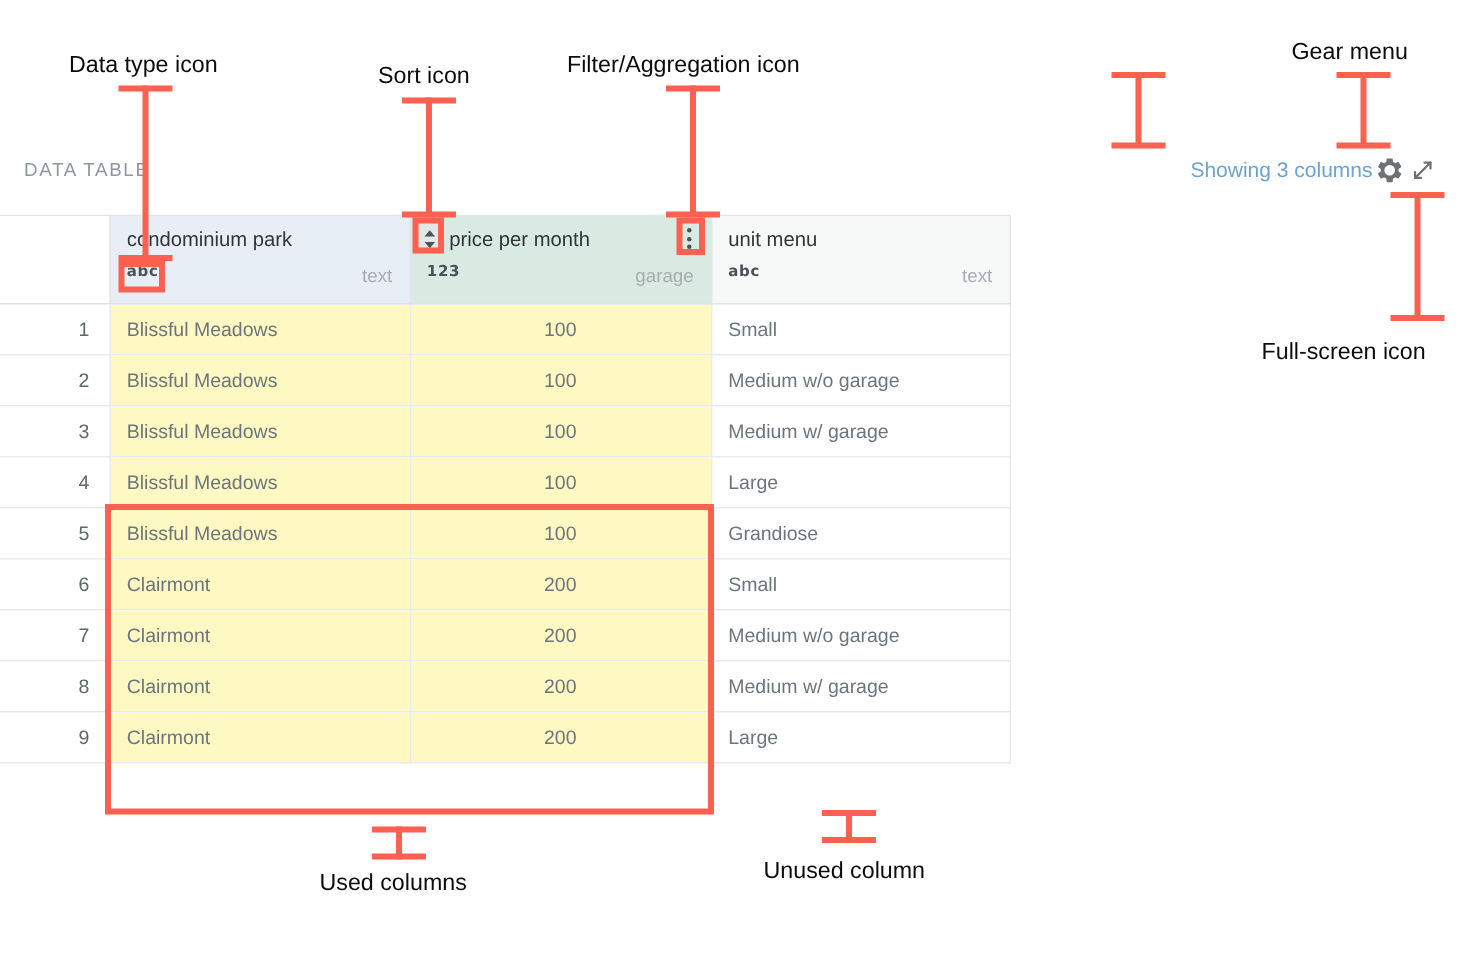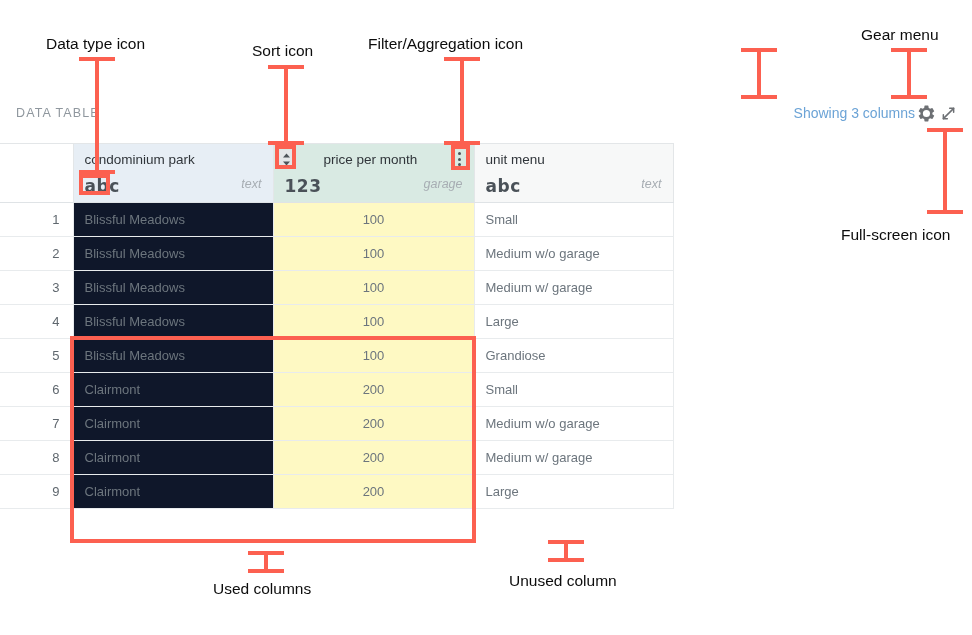--- a/index.html
+++ b/index.html
@@ -98,31 +98,31 @@
   th.h-name  { background: #e7eef5; }
   th.h-price { background: #d9eae3; }
   th.h-unit  { background: #f7f8f8; }
 
   .hdr-inner { position: relative; height: 58px; padding: 0 11px; }
   .hdr-title {
     position: absolute; left: 11px; top: 8px;
     font-size: 13.5px; color: #30353a;
     white-space: nowrap; overflow: hidden;
   }
-  .hdr-title.indent { left: 26px; margin-left: 24px; }
+  .hdr-title.indent { left: 26px; }
   .hdr-type-icon {
     position: absolute; left: 11px; top: 32px;
-    font-size: 17px; font-weight: 700;
+    font-size: 10px; font-weight: 700;
     color: #4a5158;
     font-family: "DejaVu Sans", sans-serif;
     letter-spacing: .5px;
   }
   .hdr-type-label {
     position: absolute; right: 11px; top: 33px;
-    font-size: 12.5px; color: #a7adb3; font-style: italic;
+    font-size: 12.5px; color: #a7adb3;
   }
 
   
   .sort-icon {
     position: absolute; left: 5px; top: 6px;
     width: 16px; height: 19px;
     background: #e4e6e8;
     border-radius: 2px;
     display: flex; align-items: center; justify-content: center;
     color: #4d5359;
@@ -143,21 +143,21 @@
     height: 34px;
     padding: 0 11px;
     border-bottom: 1px solid #e8ebed;
     border-right: 1px solid #e8ebed;
     color: #6c757d;
     font-size: 13px;
     white-space: nowrap;
     overflow: hidden;
   }
   td.c-num   { text-align: right; color: #5f676e; background: #ffffff; padding-right: 13px; }
-  td.c-name  { background: #0f172a; }
+  td.c-name  { background: #fef9c3; }
   td.c-price { background: #fef9c3; text-align: center; }
   td.c-unit  { background: #ffffff; }
   tbody tr td:last-child { border-right: 1px solid #e8ebed; }
 </style>
 </head>
 <body>
 
 <div id="stage">
 
   <div id="panel">
@@ -297,21 +297,21 @@
   <div class="ann-bar" style="left:95px; top:57px; height:114px;"></div>
   <div class="ann-cap" style="left:79px; top:170px; width:36px;"></div>
   <div class="ann-box" style="left:79px; top:174px; width:31px; height:21px;"></div>
 
   <div class="ann-label" style="left:252px; top:42px;">Sort icon</div>
   <div class="ann-cap" style="left:268px; top:65px; width:36px;"></div>
   <div class="ann-bar" style="left:284px; top:65px; height:78px;"></div>
   <div class="ann-cap" style="left:268px; top:141px; width:36px;"></div>
   <div class="ann-box" style="left:275px; top:145px; width:21px; height:24px;"></div>
 
-  <div class="ann-label" style="left:368px; top:35px;">Filter/Aggregation icon</div>
+  <div class="ann-label" style="left:378px; top:35px;">Filter/Aggregation icon</div>
   <div class="ann-cap" style="left:444px; top:57px; width:36px;"></div>
   <div class="ann-bar" style="left:460px; top:57px; height:86px;"></div>
   <div class="ann-cap" style="left:444px; top:141px; width:36px;"></div>
   <div class="ann-box" style="left:451px; top:145px; width:19px; height:25px;"></div>
 
   <div class="ann-cap" style="left:741px; top:48px; width:36px;"></div>
   <div class="ann-bar" style="left:757px; top:48px; height:50px;"></div>
   <div class="ann-cap" style="left:741px; top:95px; width:36px;"></div>
 
   <div class="ann-label" style="left:861px; top:26px;">Gear menu</div>

